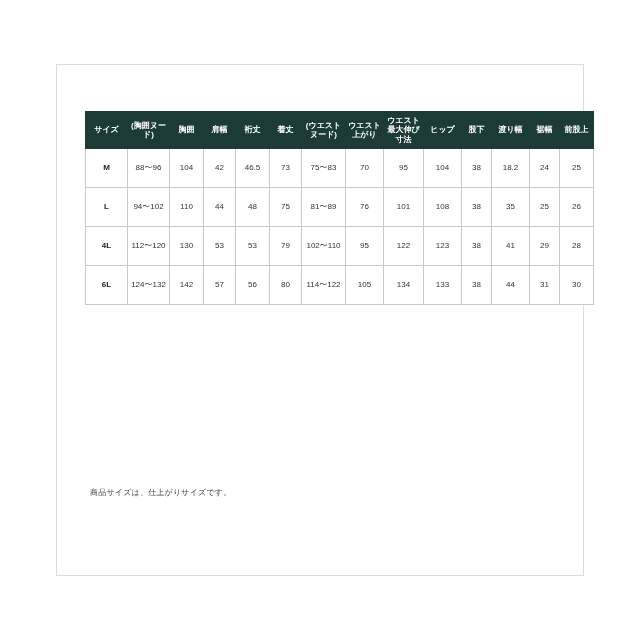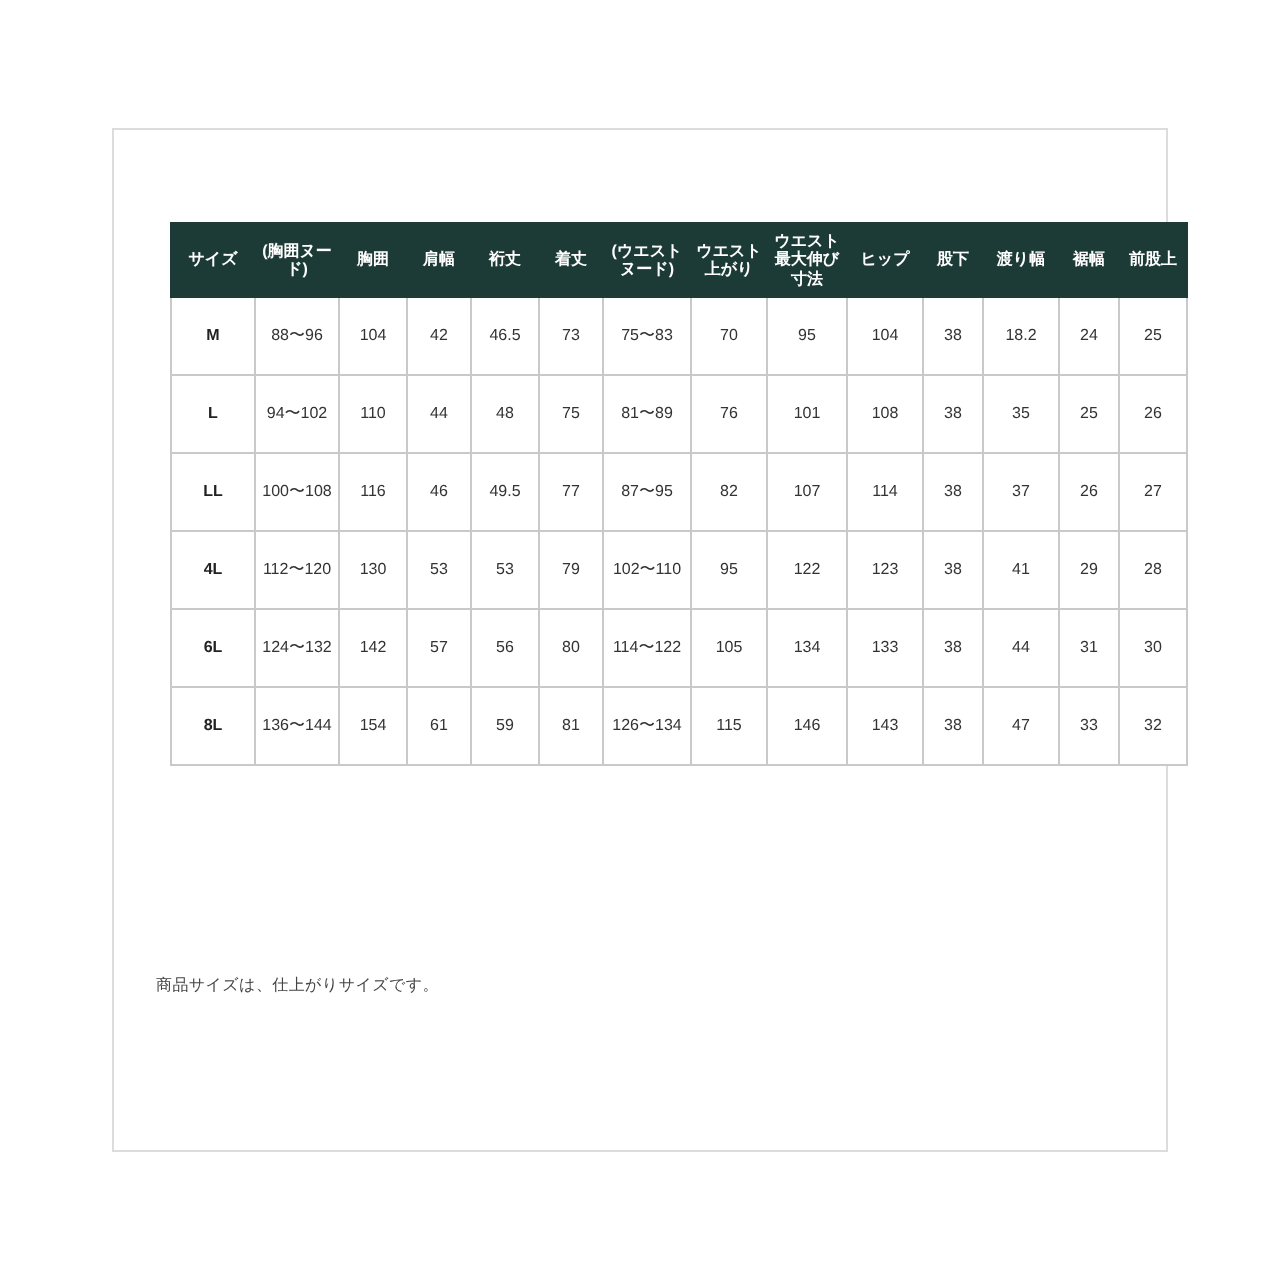--- a/index.html
+++ b/index.html
@@ -63,21 +63,21 @@
     height: 36px;
     color: #333333;
     background: #ffffff;
   }
   table.size-table tbody td.rowhead {
     font-weight: bold;
     color: #222222;
   }
   .note {
     position: absolute;
-    left: 78px;
+    left: 90px;
     top: 487px;
     font-size: 8px;
     color: #444444;
     letter-spacing: 0.2px;
     text-align: right;
   }
   
   col.c0 { width: 42px; }
   col.c1 { width: 42px; }
   col.c2 { width: 34px; }
@@ -162,36 +162,20 @@
             <td>81〜89</td>
             <td>76</td>
             <td>101</td>
             <td>108</td>
             <td>38</td>
             <td>35</td>
             <td>25</td>
             <td>26</td>
           </tr>
           <tr>
-            <td class="rowhead">LL</td>
-            <td>100〜108</td>
-            <td>116</td>
-            <td>46</td>
-            <td>49.5</td>
-            <td>77</td>
-            <td>87〜95</td>
-            <td>82</td>
-            <td>107</td>
-            <td>114</td>
-            <td>38</td>
-            <td>37</td>
-            <td>26</td>
-            <td>27</td>
-          </tr>
-          <tr>
             <td class="rowhead">4L</td>
             <td>112〜120</td>
             <td>130</td>
             <td>53</td>
             <td>53</td>
             <td>79</td>
             <td>102〜110</td>
             <td>95</td>
             <td>122</td>
             <td>123</td>
@@ -209,34 +193,18 @@
             <td>80</td>
             <td>114〜122</td>
             <td>105</td>
             <td>134</td>
             <td>133</td>
             <td>38</td>
             <td>44</td>
             <td>31</td>
             <td>30</td>
           </tr>
-          <tr>
-            <td class="rowhead">8L</td>
-            <td>136〜144</td>
-            <td>154</td>
-            <td>61</td>
-            <td>59</td>
-            <td>81</td>
-            <td>126〜134</td>
-            <td>115</td>
-            <td>146</td>
-            <td>143</td>
-            <td>38</td>
-            <td>47</td>
-            <td>33</td>
-            <td>32</td>
-          </tr>
         </tbody>
     </table>
   </div>
 
   <div class="note">商品サイズは、仕上がりサイズです。</div>
 </div>
 
 </body></html>

